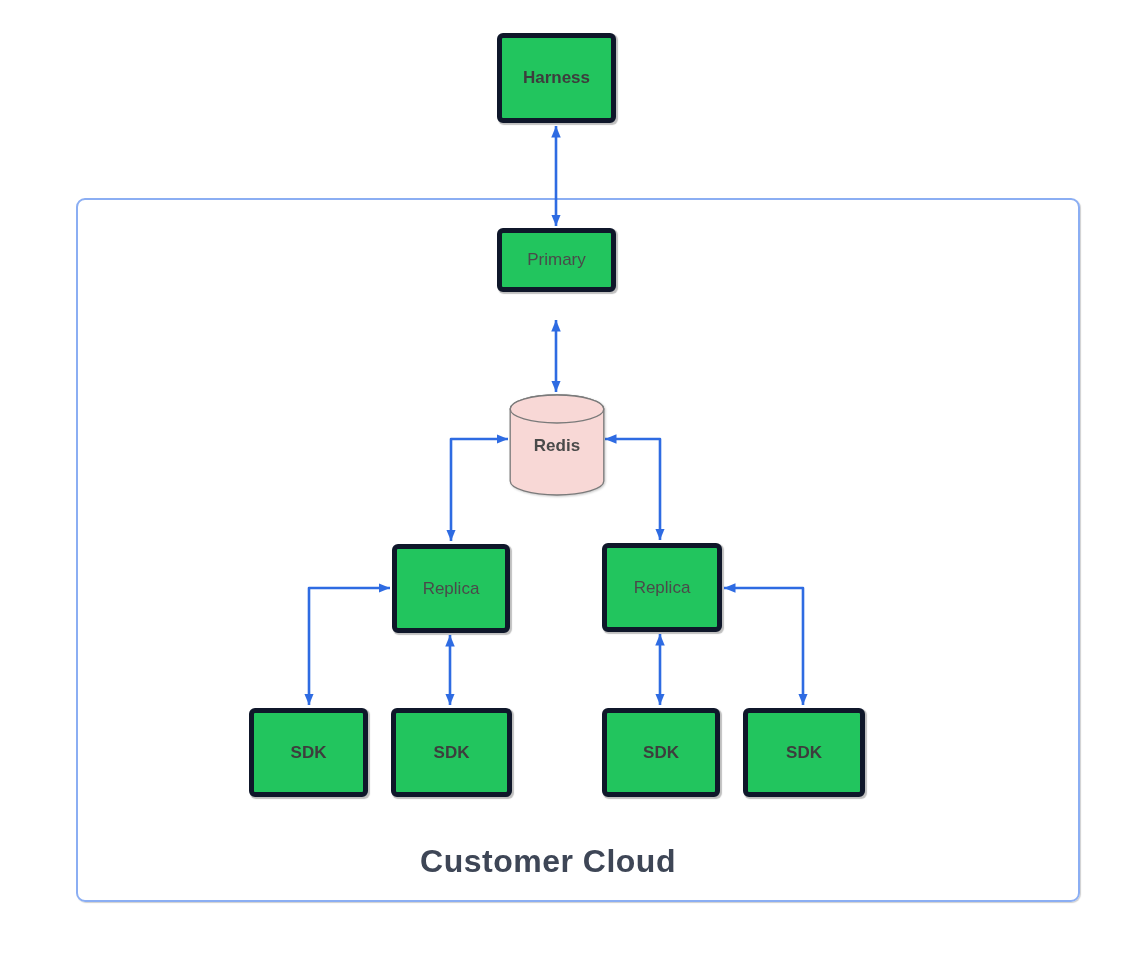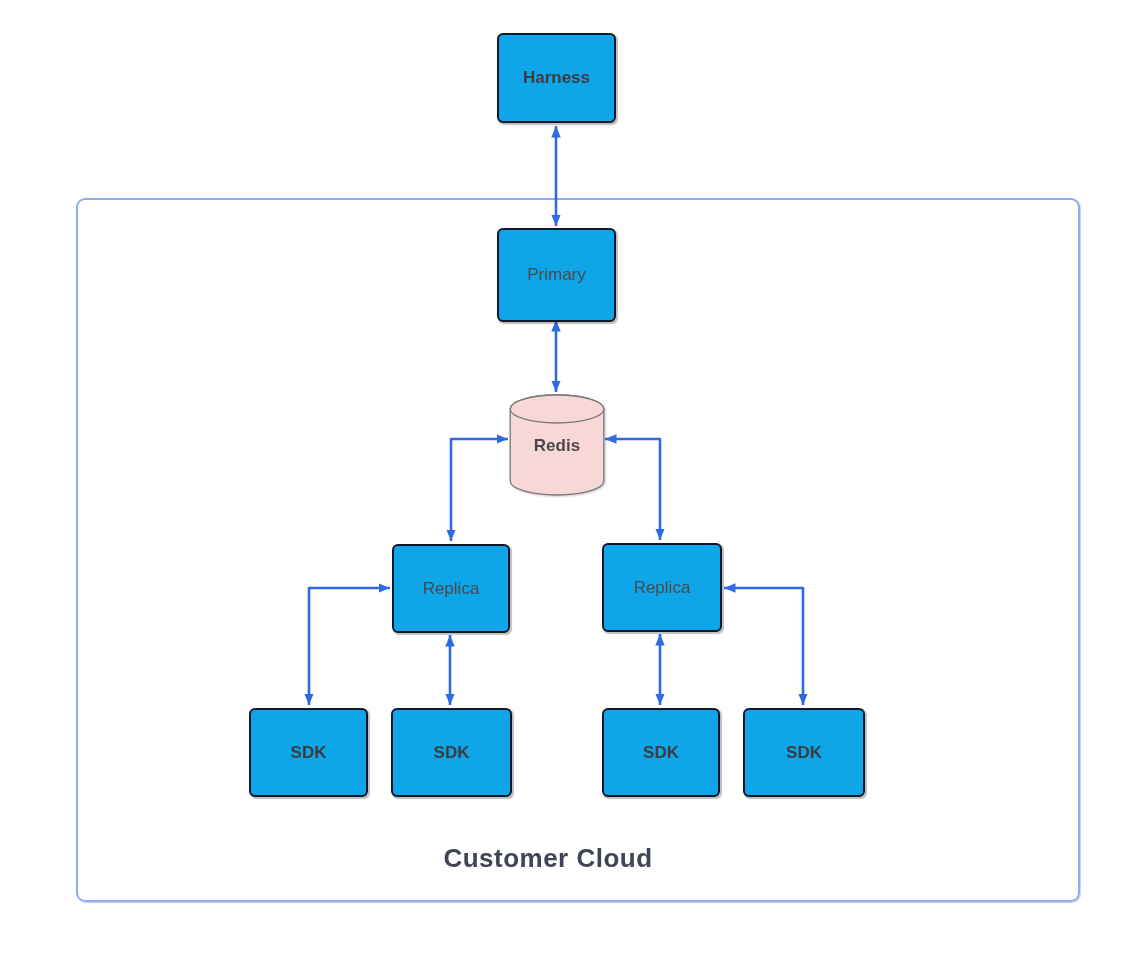--- a/index.html
+++ b/index.html
@@ -10,34 +10,34 @@
   .boundary{
     position:absolute;left:76px;top:198px;width:1000px;height:700px;
     border:2px solid #8BAEF3;border-radius:9px;background:transparent;
     box-shadow:1px 1px 1px rgba(120,120,120,0.35);
   }
   .connector-layer{
     position:absolute;left:0;top:0;width:1142px;height:957px;pointer-events:none;
   }
   .node{
     position:absolute;display:flex;align-items:center;justify-content:center;
-    background:#0ea5e9;border:2px solid #0f172a;border-radius:6px;
+    background:#22c55e;border:5px solid #0f172a;border-radius:6px;
     box-shadow:1.5px 1.5px 1px rgba(0,0,0,0.25);
     color:#4A4A4A;font-size:17px;text-align:center;box-sizing:border-box;
   }
   .node.bold{font-weight:bold;color:#3D3D3D;}
   .cyl-wrap{position:absolute;left:509px;top:394px;width:96px;height:102px;}
   .cyl-wrap svg{filter:drop-shadow(1.5px 1.5px 1px rgba(0,0,0,0.22));}
   .cyl-label{
     position:absolute;left:509px;top:436px;width:96px;text-align:center;
     color:#4A4A4A;font-size:17px;font-weight:bold;
   }
   .cloud-label{
     position:absolute;left:398px;top:843px;width:300px;text-align:center;
-    font-size:26px;font-weight:bold;color:#3E4656;letter-spacing:0.5px;
+    font-size:32px;font-weight:bold;color:#3E4656;letter-spacing:0.5px;
   }
 </style>
 </head>
 <body>
 
 <div class="boundary"></div>
 
 <svg class="connector-layer" width="1142" height="957" viewBox="0 0 1142 957" xmlns="http://www.w3.org/2000/svg">
   <defs>
     <marker id="arw" orient="auto-start-reverse" markerUnits="userSpaceOnUse" markerWidth="14" markerHeight="11" refX="11.5" refY="4.75">
@@ -51,21 +51,21 @@
     <path d="M 605,439 L 660,439 L 660,540" marker-start="url(#arw)" marker-end="url(#arw)"></path>
     <path d="M 450,635 L 450,705" marker-start="url(#arw)" marker-end="url(#arw)"></path>
     <path d="M 660,634 L 660,705" marker-start="url(#arw)" marker-end="url(#arw)"></path>
     <path d="M 390,588 L 309,588 L 309,705" marker-start="url(#arw)" marker-end="url(#arw)"></path>
     <path d="M 724,588 L 803,588 L 803,705" marker-start="url(#arw)" marker-end="url(#arw)"></path>
   </g>
 </svg>
 
 <div class="node bold" style="left:497px;top:33px;width:119px;height:90px;">Harness</div>
 
-<div class="node" style="left:497px;top:228px;width:119px;height:94px;">Primary</div>
+<div class="node" style="left:497px;top:228px;width:119px;height:64px;">Primary</div>
 
 <div class="cyl-wrap">
   <svg width="96" height="102" viewBox="0 0 96 102" xmlns="http://www.w3.org/2000/svg">
     <path d="M 1.2,15 A 46.8,14 0 0 1 94.8,15 L 94.8,87 A 46.8,14 0 0 1 1.2,87 Z" fill="#F8D8D6" stroke="#7A7A7A" stroke-width="1.3"></path>
     <ellipse cx="48" cy="15" rx="46.8" ry="14" fill="#F8D8D6" stroke="#7A7A7A" stroke-width="1.3"></ellipse>
   </svg>
 </div>
 <div class="cyl-label">Redis</div>
 
 <div class="node" style="left:392px;top:544px;width:118px;height:89px;">Replica</div>

